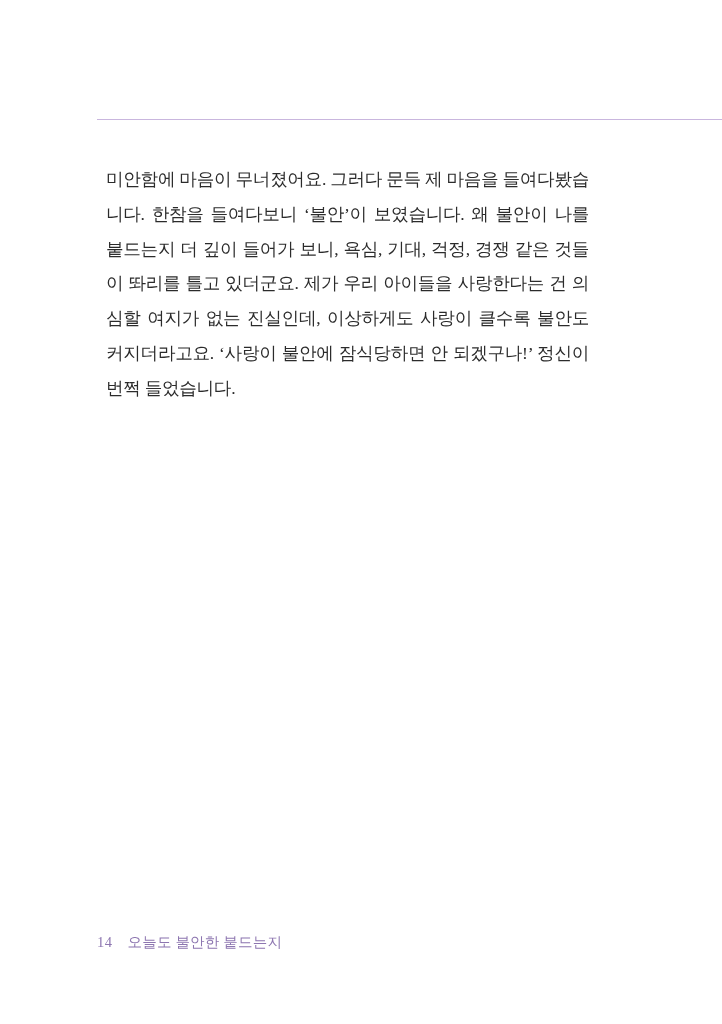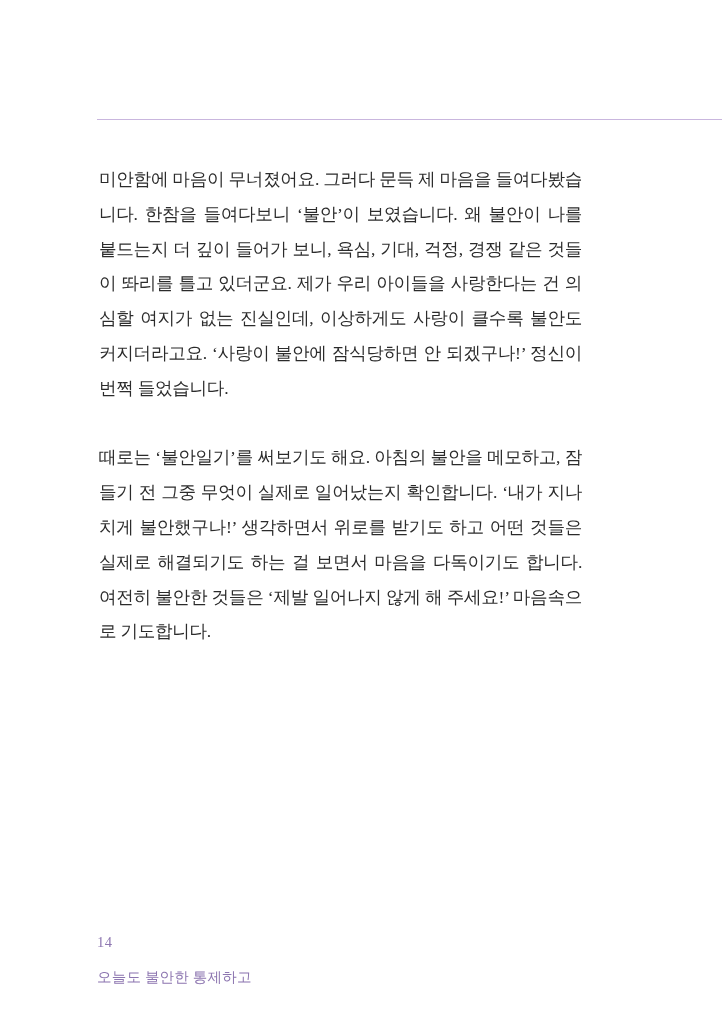--- a/index.html
+++ b/index.html
@@ -24,21 +24,21 @@
     left: 97px;
     right: 0;
     top: 119px;
     height: 0;
     border: none;
     border-top: 1.5px solid #c9b6de;
     margin: 0;
   }
   .text-block {
     position: absolute;
-    left: 99px;
+    left: 106px;
     top: 162px;
     width: 483px;
   }
   .text-block p {
     margin: 0 0 34.8px 0;
     font-size: 17.6px;
     line-height: 34.8px;
     color: #2b2b2b;
     text-align: justify;
     text-justify: inter-character;
@@ -48,39 +48,37 @@
   .page-footer {
     position: absolute;
     left: 97px;
     top: 932px;
     display: flex;
     align-items: baseline;
     gap: 15px;
     color: #8d76b0;
     font-size: 14.5px;
     line-height: 20px;
-    flex-direction: column;
   }
   .page-footer .folio-num {
     letter-spacing: 0.5px;
   }
   .page-footer .folio-title {
     letter-spacing: 0.2px;
   }
 </style>
 </head>
 <body>
 
 <div class="page">
 
   <hr class="top-rule">
 
   <main class="text-block">
     <p>미안함에 마음이 무너졌어요. 그러다 문득 제 마음을 들여다봤습니다. 한참을 들여다보니 ‘불안’이 보였습니다. 왜 불안이 나를 붙드는지 더 깊이 들어가 보니, 욕심, 기대, 걱정, 경쟁 같은 것들이 똬리를 틀고 있더군요. 제가 우리 아이들을 사랑한다는 건 의심할 여지가 없는 진실인데, 이상하게도 사랑이 클수록 불안도 커지더라고요. ‘사랑이 불안에 잠식당하면 안 되겠구나!’ 정신이 번쩍 들었습니다.</p>
-    <p>때로는 ‘불안일기’를 써보기도 해요. 아침의 불안을 메모하고, 잠들기 전 그중 무엇이 실제로 일어났는지 확인합니다. ‘내가 지나치게 불안했구나!’ 생각하면서 위로를 받기도 하고 어떤 것들은 실제로 해결되기도 하는 걸 보면서 마음을 다독이기도 합니다. 여전히 불안한 것들은 ‘제발 일어나지 않게 해 주세요!’ 마음속으로 기도합니다.</p>
   </main>
 
   <footer class="page-footer">
     <span class="folio-num">14</span>
-    <span class="folio-title">오늘도 불안한 통제하고</span>
+    <span class="folio-title">오늘도 불안한 붙드는지</span>
   </footer>
 
 </div>
 
 </body></html>

